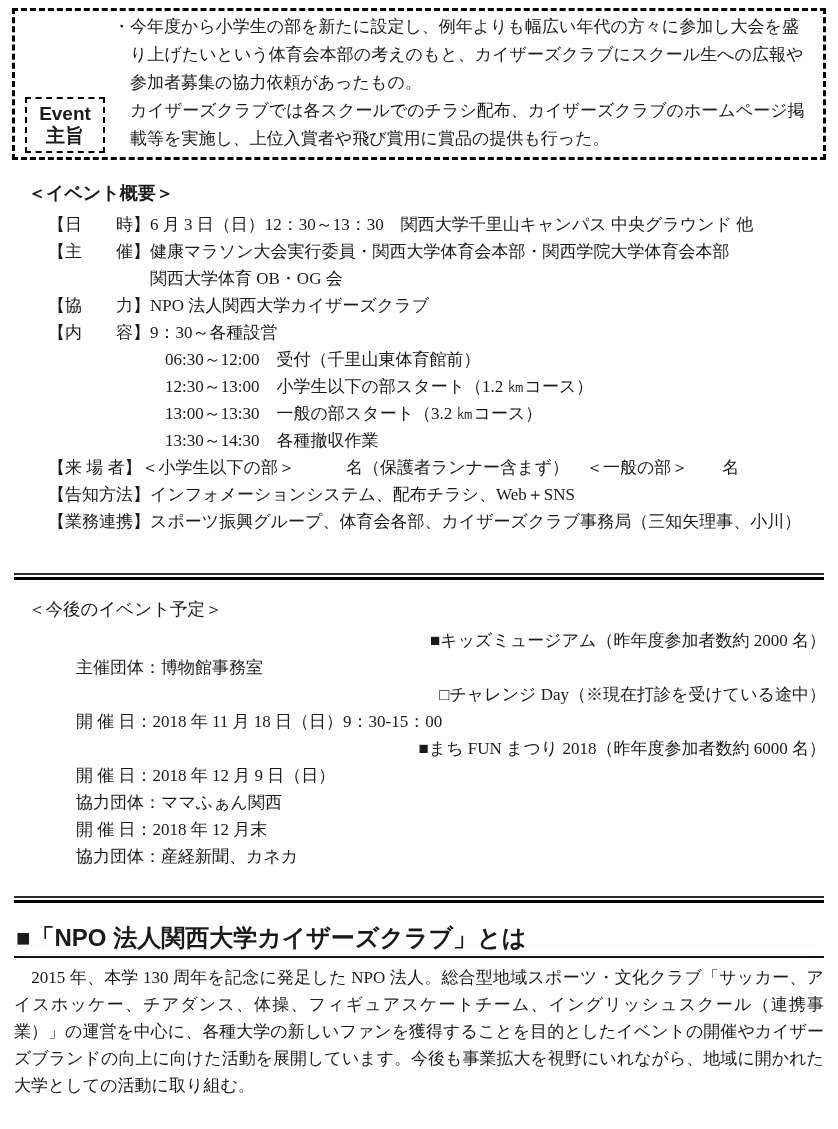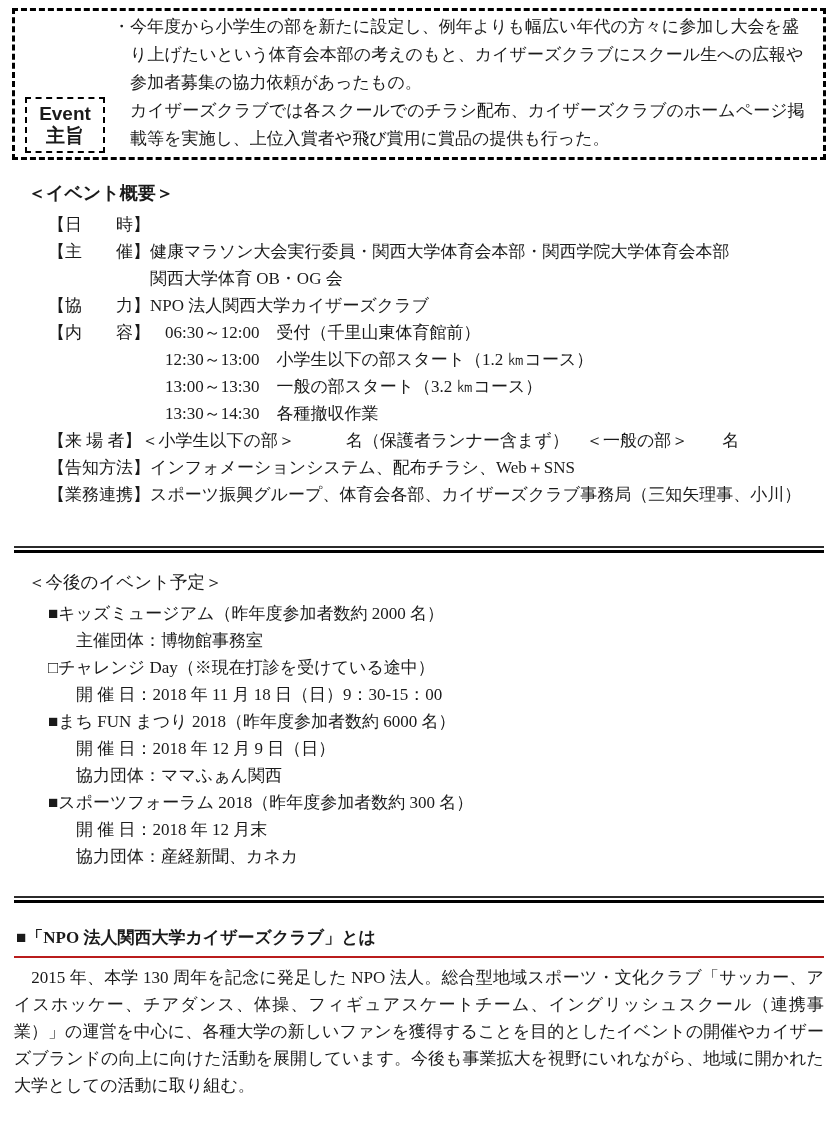--- a/index.html
+++ b/index.html
@@ -83,32 +83,32 @@
   .divider {
     height: 2px;
     border-top: 2px solid #2b2b2b;
     border-bottom: 3px solid #000;
     margin: 38px 2px 0 2px;
   }
   .divider.second { margin-top: 26px; }
 
   
   .up-list { margin-left: 36px; }
-  .up-title { line-height: 27px; }
+  .up-title { line-height: 27px; text-align: right; }
   .up-detail { line-height: 27px; margin-left: 28px; }
 
   
   .about { margin: 22px 2px 0 2px; }
   .about-heading {
-    font-family: Liberation Serif, serif;
+    font-family: Liberation Sans, sans-serif;
     font-weight: bold;
-    font-size: 17px;
+    font-size: 24px;
     line-height: 26px;
     padding: 0 0 5px 2px;
-    border-bottom: 2px solid #b91c1c;
+    border-bottom: 2px solid #0f172a;
   }
   .about-para {
     margin-top: 6px;
     line-height: 27px;
     text-align: justify;
   }
 </style>
 </head>
 <body>
 
@@ -124,38 +124,40 @@
       <div class="p2">カイザーズクラブでは各スクールでのチラシ配布、カイザーズクラブのホームページ掲載等を実施し、上位入賞者や飛び賞用に賞品の提供も行った。</div>
     </div>
   </div>
 
   <div class="section-title-bold">＜イベント概要＞</div>
 
   <div class="ov-rows">
 
     <div class="ov-row">
       <span class="ov-label">【日　　時】</span>
+      <div class="ov-value">6 月 3 日（日）12：30～13：30　関西大学千里山キャンパス 中央グラウンド 他</div>
     </div>
 
     <div class="ov-row">
       <span class="ov-label">【主　　催】</span>
       <div class="ov-value">
         <div>健康マラソン大会実行委員・関西大学体育会本部・関西学院大学体育会本部</div>
         <div>関西大学体育 OB・OG 会</div>
       </div>
     </div>
 
     <div class="ov-row">
       <span class="ov-label">【協　　力】</span>
       <div class="ov-value">NPO 法人関西大学カイザーズクラブ</div>
     </div>
 
     <div class="ov-row">
       <span class="ov-label">【内　　容】</span>
       <div class="ov-value">
+        <div>9：30～各種設営</div>
         <div class="ov-sub">06:30～12:00　受付（千里山東体育館前）</div>
         <div class="ov-sub">12:30～13:00　小学生以下の部スタート（1.2 ㎞コース）</div>
         <div class="ov-sub">13:00～13:30　一般の部スタート（3.2 ㎞コース）</div>
         <div class="ov-sub">13:30～14:30　各種撤収作業</div>
       </div>
     </div>
 
     <div class="ov-row">
       <span class="ov-label">【来 場 者】</span>
       <div class="ov-value">＜小学生以下の部＞　　　名（保護者ランナー含まず）　＜一般の部＞　　名</div>
@@ -189,21 +191,20 @@
       <div class="up-detail">開 催 日：2018 年 11 月 18 日（日）9：30-15：00</div>
     </div>
 
     <div class="up-event">
       <div class="up-title">■まち FUN まつり 2018（昨年度参加者数約 6000 名）</div>
       <div class="up-detail">開 催 日：2018 年 12 月 9 日（日）</div>
       <div class="up-detail">協力団体：ママふぁん関西</div>
     </div>
 
     <div class="up-event">
-      <div class="up-title">■スポーツフォーラム 2018（昨年度参加者数約 300 名）</div>
       <div class="up-detail">開 催 日：2018 年 12 月末</div>
       <div class="up-detail">協力団体：産経新聞、カネカ</div>
     </div>
 
   </div>
 
   <div class="divider second"></div>
 
   <div class="about">
     <div class="about-heading">■「NPO 法人関西大学カイザーズクラブ」とは</div>

